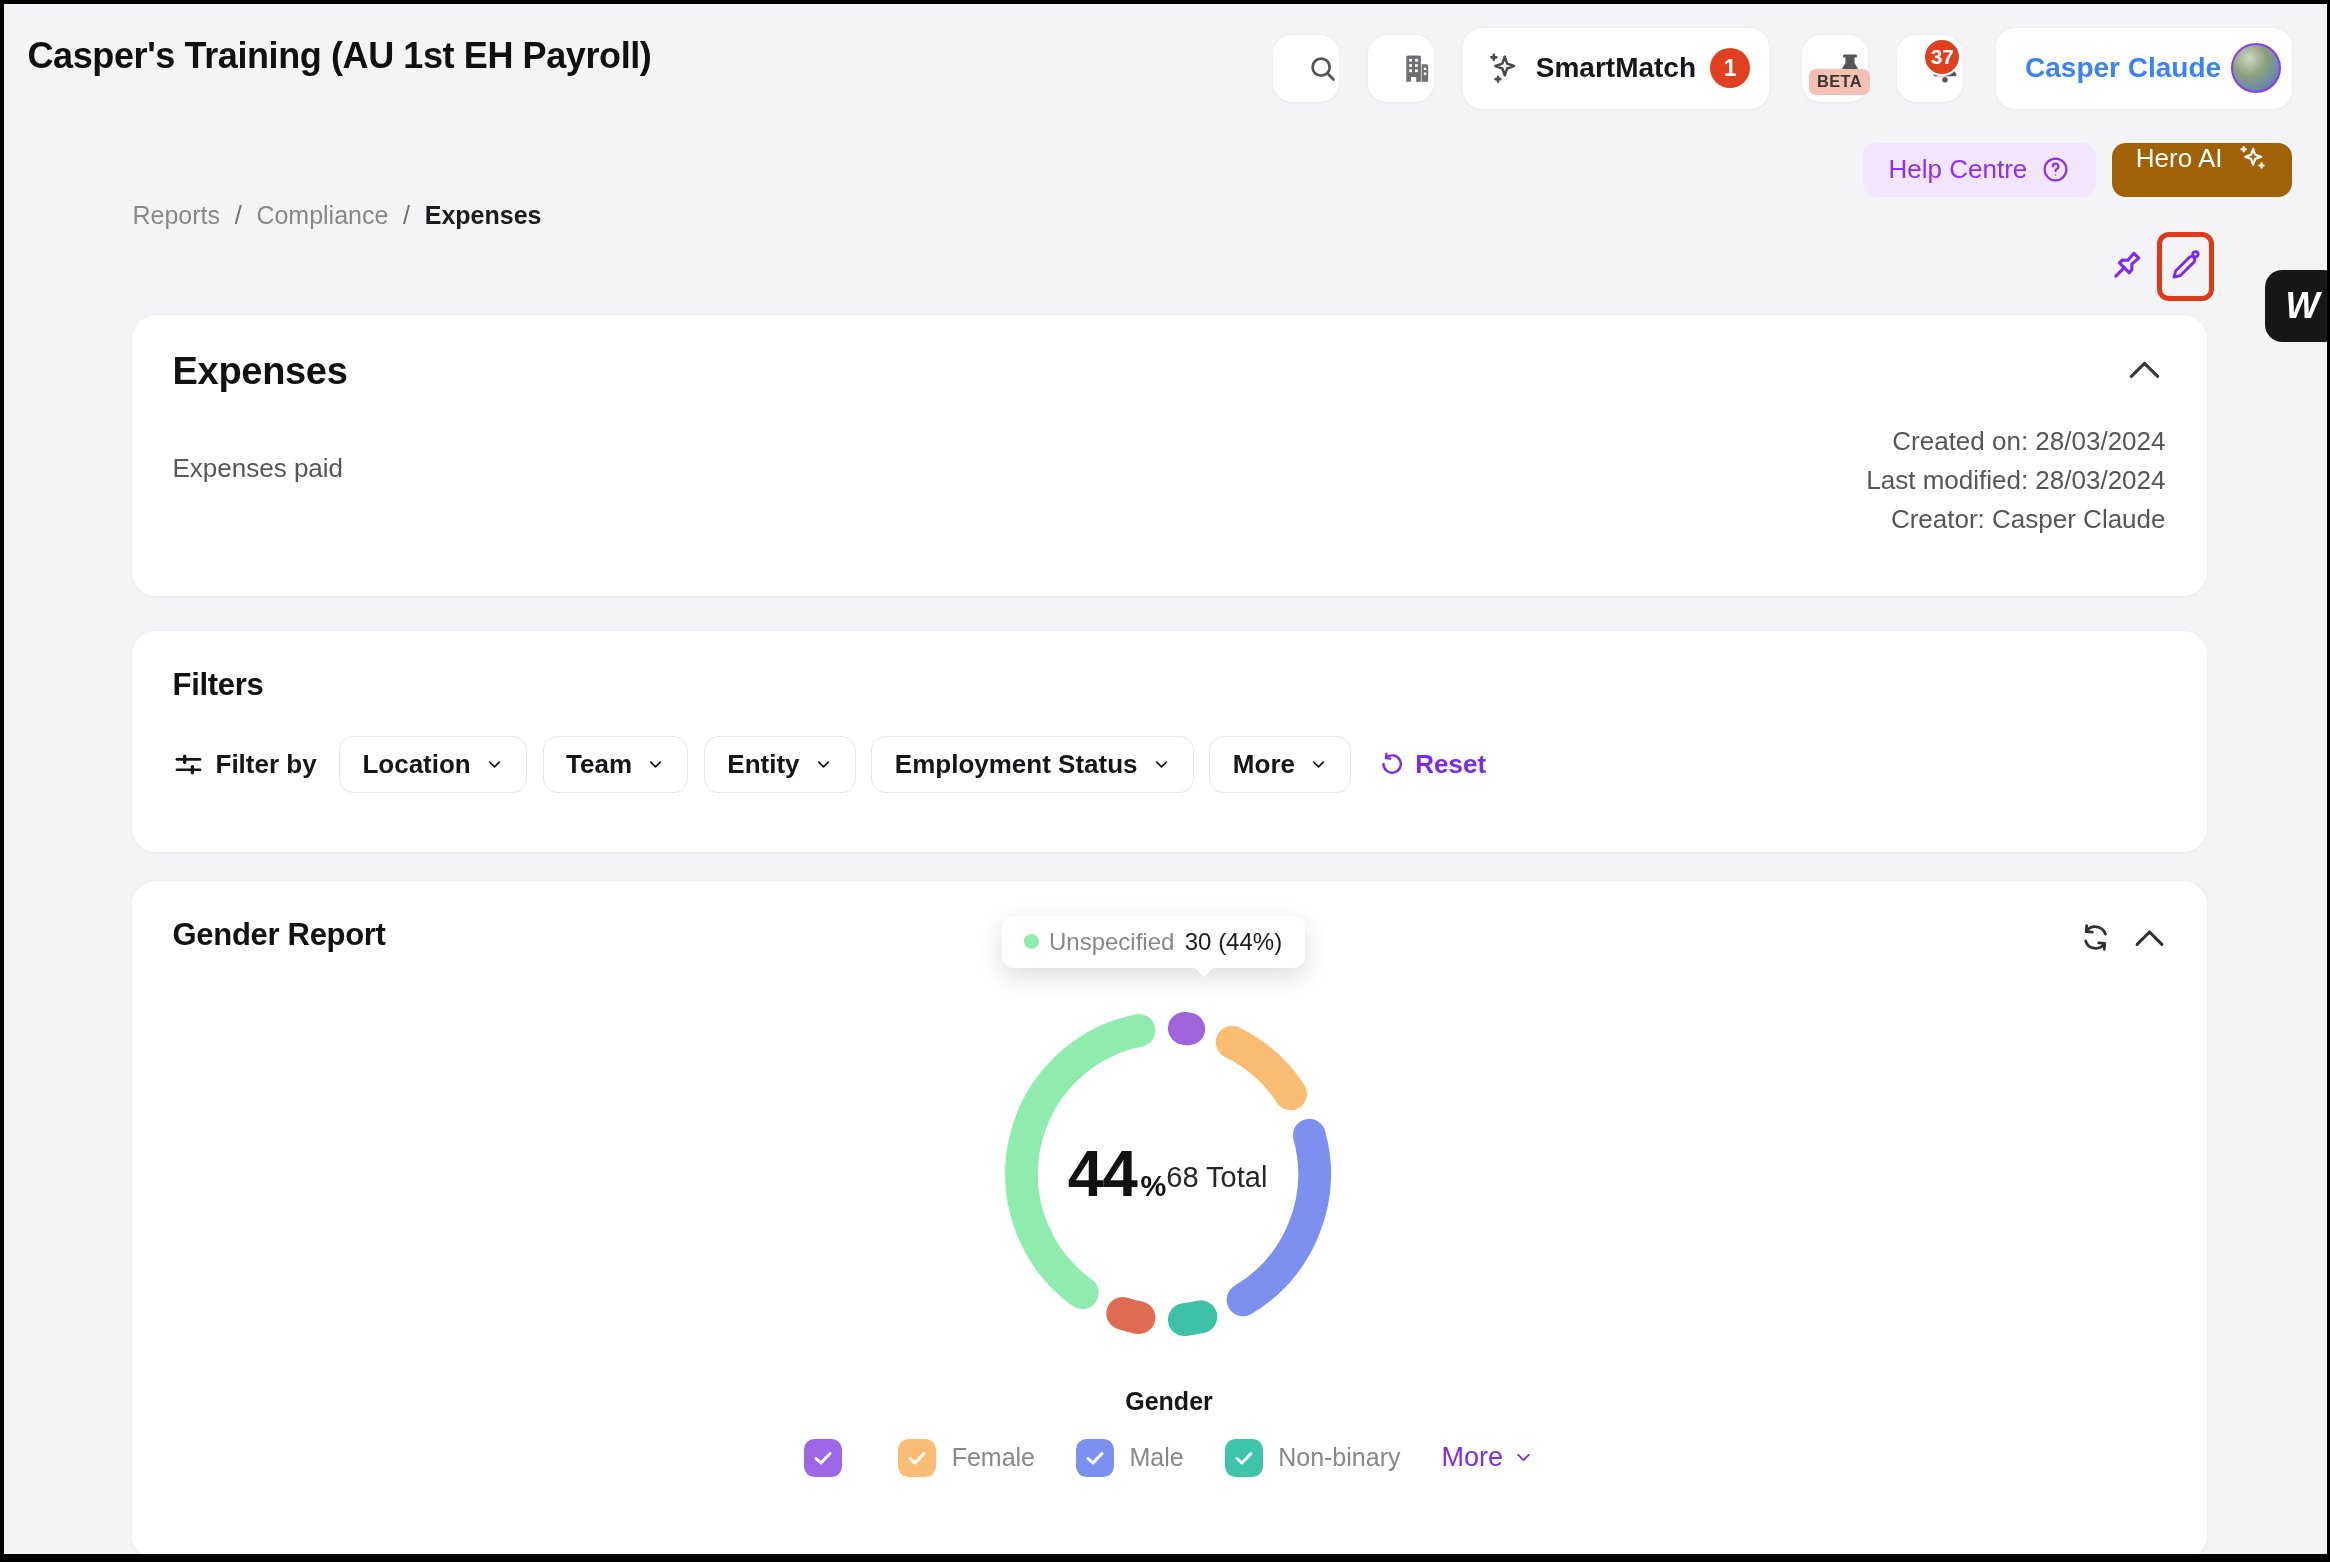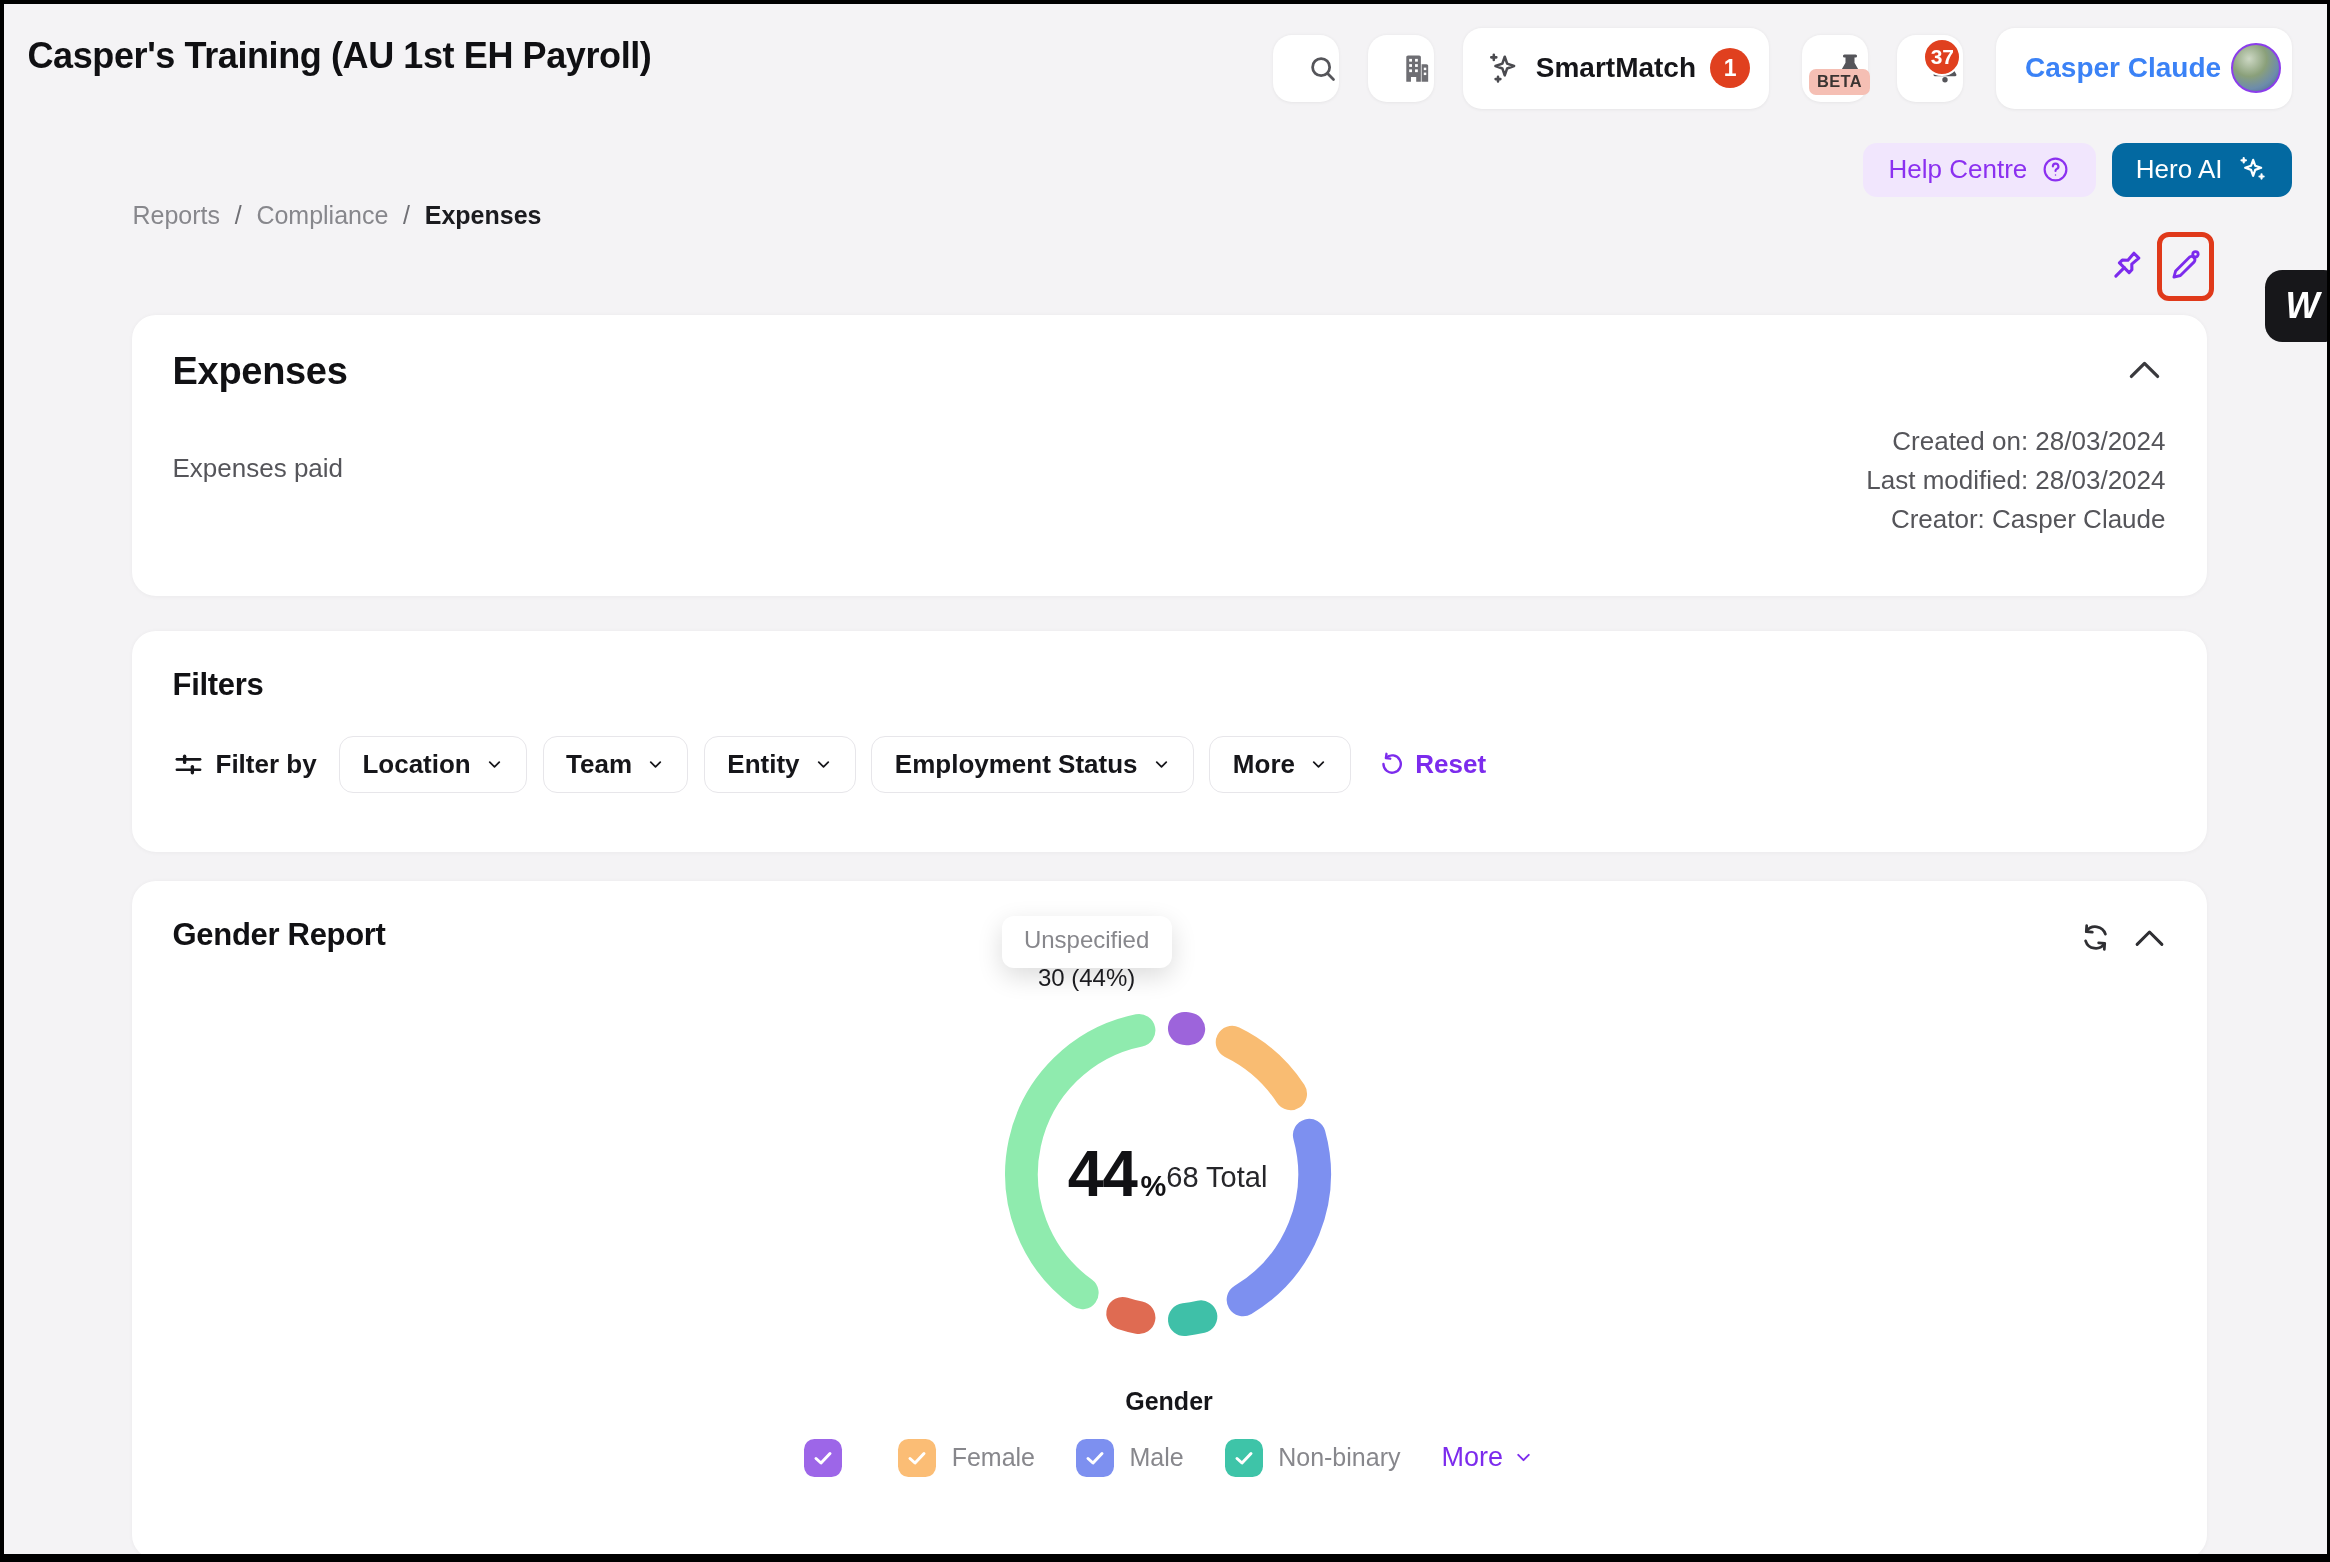--- a/index.html
+++ b/index.html
@@ -16,21 +16,21 @@
   .smartmatch { padding:0 19px 0 22.4px; gap:14px; font-size:28px; font-weight:bold; color:#16161a; }
   .badge-red { min-width:40px; height:40px; border-radius:50%; background:#E0401F; color:#fff; font-size:23px; font-weight:bold; display:flex; align-items:center; justify-content:center; }
   .beta-badge { position:absolute; right:-1.7px; bottom:7px; background:#F5BFB4; color:#3A3432; font-size:16.4px; font-weight:bold; padding:3.5px 7.8px; border-radius:7px; letter-spacing:0.4px; }
   .notif-badge { position:absolute; top:3.5px; right:1.7px; min-width:38px; height:38px; border-radius:50%; background:#E0401F; color:#fff; font-size:21px; font-weight:bold; display:flex; align-items:center; justify-content:center; border:2.6px solid #fff; }
   .profile { padding:0 10.4px 0 29px; gap:10px; font-size:28px; font-weight:bold; color:#3b82f6; }
   .avatar { width:50px; height:50px; border-radius:50%; border:2.6px solid #8B3DEB; background:radial-gradient(circle at 35% 30%, #cdd8c4, #8aa07a 40%, #6d8cab 68%, #41618a); }
 
   
   .actions-row { position:absolute; top:139px; right:35px; display:flex; gap:15.5px; }
   .help-btn { height:54px; border:none; border-radius:14px; background:#F1E6FD; color:#8B30F0; font-size:26px; display:flex; align-items:center; gap:14px; padding:0 26px; cursor:pointer; }
-  .heroai-btn { height:54px; border:none; border-radius:14px; background:#0369a1; color:#fff; font-size:26px; display:flex; align-items:center; gap:14px; padding:0 24px; cursor:pointer; }
+  .heroai-btn { height:54px; border:none; border-radius:14px; background:#a16207; color:#fff; font-size:26px; display:flex; gap:14px; padding:0 24px; cursor:pointer; }
 
   
   .breadcrumb { position:absolute; left:129px; top:197px; display:flex; gap:14.7px; font-size:25px; align-items:center; }
   .crumb { color:#87878C; cursor:pointer; }
   .crumb.current { color:#1B1B1F; font-weight:bold; }
   .crumb-sep { color:#6F6F74; }
 
   
   .page-tools { position:absolute; top:228px; right:113px; display:flex; align-items:center; gap:10.4px; }
   .tool-btn { background:transparent; border:none; cursor:pointer; display:flex; align-items:center; justify-content:center; }
@@ -53,21 +53,21 @@
   .subtitle { position:absolute; left:41px; top:138px; font-size:26px; color:#55555A; }
   .meta { position:absolute; right:41px; top:107px; text-align:right; font-size:26px; line-height:39px; color:#55555A; }
 
   .filters-row { position:absolute; left:41px; top:104px; height:59px; display:flex; align-items:center; }
   .filter-by { display:flex; align-items:center; gap:12px; font-size:26px; font-weight:bold; color:#16161a; margin-right:22.4px; }
   .dd-btn { height:57px; background:#fff; border:1.7px solid #E7E6EA; border-radius:14px; display:flex; align-items:center; gap:14px; padding:0 22.4px; font-size:26px; font-weight:bold; color:#16161a; margin-right:15.5px; cursor:pointer; }
   .reset-btn { display:flex; align-items:center; gap:10.4px; background:none; border:none; color:#7C2BED; font-size:26px; font-weight:bold; margin-left:12px; cursor:pointer; }
 
   .gender-tools { position:absolute; right:41px; top:40px; display:flex; align-items:center; gap:21px; }
 
-  .chart-tooltip { position:absolute; left:870px; top:35px; height:52px; background:#fff; border-radius:12px; box-shadow:0 8.6px 26px rgba(0,0,0,.14); display:flex; align-items:center; gap:10.4px; padding:0 22.4px; font-size:24px; white-space:nowrap;flex-direction:column; }
+  .chart-tooltip { position:absolute; left:870px; top:35px; height:52px; background:#fff; border-radius:12px; box-shadow:0 8.6px 26px rgba(0,0,0,.14); display:flex; align-items:center; gap:10.4px; padding:0 22.4px; font-size:24px; white-space:nowrap; }
   .chart-tooltip:after { content:""; position:absolute; left:192px; bottom:-9.5px; border-left:10.4px solid transparent; border-right:10.4px solid transparent; border-top:10.4px solid #fff; }
   .tt-dot { width:14.7px; height:14.7px; border-radius:50%; }
   .tt-label { color:#87878C; }
   .tt-value { color:#1B1B1F; }
 
   .donut-wrap { position:absolute; left:855px; top:112px; width:362px; height:362px; }
   .donut-center { position:absolute; inset:0; display:flex; flex-direction:row; align-items:center; justify-content:center; pointer-events:none; }
   .center-line { display:flex; align-items:baseline; }
   .center-val { font-size:64px; font-weight:bold; color:#111114; letter-spacing:-0.9px; }
   .center-unit { font-size:29px; font-weight:bold; color:#111114; margin-left:3.5px; }

